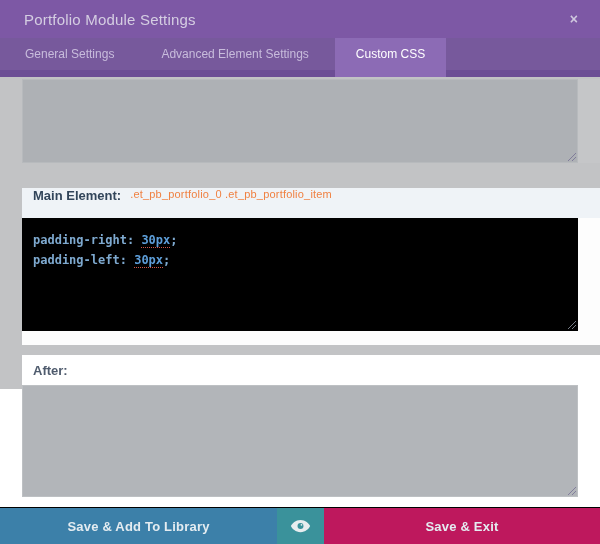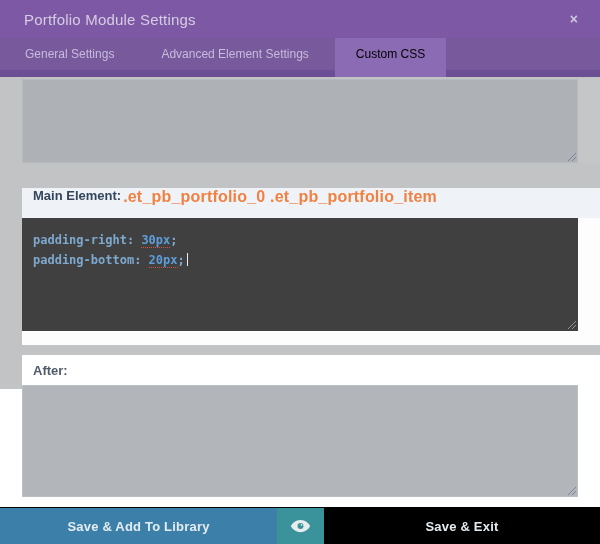--- a/index.html
+++ b/index.html
@@ -11,60 +11,60 @@
   
   .header { height:38px; background:#7d58a5; display:flex; align-items:center; padding:0 16px 0 24px; }
   .title { flex:1; color:#d5cee2; font-size:15px; font-weight:400; letter-spacing:.2px; }
   .close { color:#cfc7de; font-size:14px; font-weight:700; cursor:pointer; line-height:1; padding:4px 6px; }
 
   
   .tabbar { height:39px; display:flex; align-items:flex-start; padding-left:4px;
             background:linear-gradient(to bottom, #77599c 0, #77599c 32px, #6c4e95 32px, #6c4e95 39px); }
   .tab { height:32px; line-height:32px; padding:0 21px; margin-right:5px; color:#c8bcdc;
          font-size:12px; cursor:pointer; white-space:nowrap; }
-  .tab.active { height:39px; background:#8c6bb5; color:#000000; }
+  .tab.active { height:39px; background:#8c6bb5; color:#ffffff; }
 
   
   .content { padding:2px 0 0 22px; }
   .gap25 { height:25px; } .gap10 { height:10px; }
 
   .card-dim-top { width:578px; height:84px; background:#c5c6c8; }
   .area-wrap { position:relative; }
   .textarea { display:block; width:556px; height:84px; background:#aeb1b5; border:1px solid #b7babd;
               resize:none; outline:none; font-family:"Liberation Sans", sans-serif; }
   .resize-handle { position:absolute; right:24px; bottom:2px; width:10px; height:10px; pointer-events:auto;
                    background:repeating-linear-gradient(135deg, transparent 0 2px, rgba(104,96,140,.65) 2px 3px);
                    clip-path:polygon(100% 0, 100% 100%, 0 100%); cursor:nwse-resize; }
 
   
   .card-main { width:578px; height:157px; background:#fdfdfd; }
   .main-head { height:30px; background:#eff3f7; display:flex; padding-left:11px; }
   .main-label { font-size:13px; font-weight:700; color:#32455a; }
-  .selector { font-size:16px; font-weight:700; color:#f08142; margin-left:2px; letter-spacing:.2px; }
-  .editor { position:relative; width:556px; height:113px; background:#404040; padding:12px 10px 0 11px;
+  .selector { font-size:11px; font-weight:400; color:#f08142; margin-left:9px; letter-spacing:.2px; }
+  .editor { position:relative; width:556px; height:113px; background:#000000; padding:12px 10px 0 11px;
             font-family:"DejaVu Sans Mono", monospace; font-size:12px; font-weight:700;
             line-height:20px; color:#7ea9cf; cursor:text; }
   .code-val { color:#5d9ed9; border-bottom:1px dotted #cf5647; padding-bottom:0; }
   .caret { display:inline-block; width:1px; height:13px; background:#e9edf1; margin-left:2px; vertical-align:-2px; }
   .editor .resize-handle { right:2px;
             background:repeating-linear-gradient(135deg, transparent 0 2px, rgba(195,205,220,.6) 2px 3px); }
 
   
   .card-after { width:578px; height:142px; background:#ffffff; }
   .after-head { height:30px; display:flex; align-items:center; padding-left:11px; }
   .after-label { font-size:13px; font-weight:700; color:#4f5b6d; }
   .textarea.after { height:112px; background:#b2b5b9; border:1px solid #bdc0c3; }
 
   
   .footer { height:37px; display:flex; border-top:1px solid #000000; }
   .btn { display:flex; align-items:center; justify-content:center; color:#e4ecf1;
          font-size:13px; font-weight:700; letter-spacing:.2px; cursor:pointer; }
   .btn-library { width:277px; background:#3c80a9; }
   .btn-preview { width:47px; background:#3a929b; }
-  .btn-exit { flex:1; background:#000000; }
+  .btn-exit { flex:1; background:#be185d; }
   .eye-svg { display:block; }
 </style>
 </head>
 <body>
 
 <div class="modal">
 
   <div class="header">
     <div class="title">Portfolio Module Settings</div>
     <div class="close">×</div>
@@ -88,21 +88,21 @@
     <div class="gap25"></div>
 
     <div class="card-main">
       <div class="main-head">
         <span class="main-label">Main Element:</span>
         <span class="selector">.et_pb_portfolio_0 .et_pb_portfolio_item</span>
       </div>
       <div class="editor" role="textbox">
         <div class="code-lines">
             <div class="code-line"><span>padding-right: </span><span class="code-val">30px</span><span>;</span></div>
-            <div class="code-line"><span>padding-bottom: </span><span class="code-val">20px</span><span>;</span><span class="caret"></span></div>
+            <div class="code-line"><span>padding-left: </span><span class="code-val">30px</span><span>;</span></div>
           </div>
         <div class="resize-handle"></div>
       </div>
     </div>
 
     <div class="gap10"></div>
 
     <div class="card-after">
       <div class="after-head">
         <span class="after-label">After:</span>

